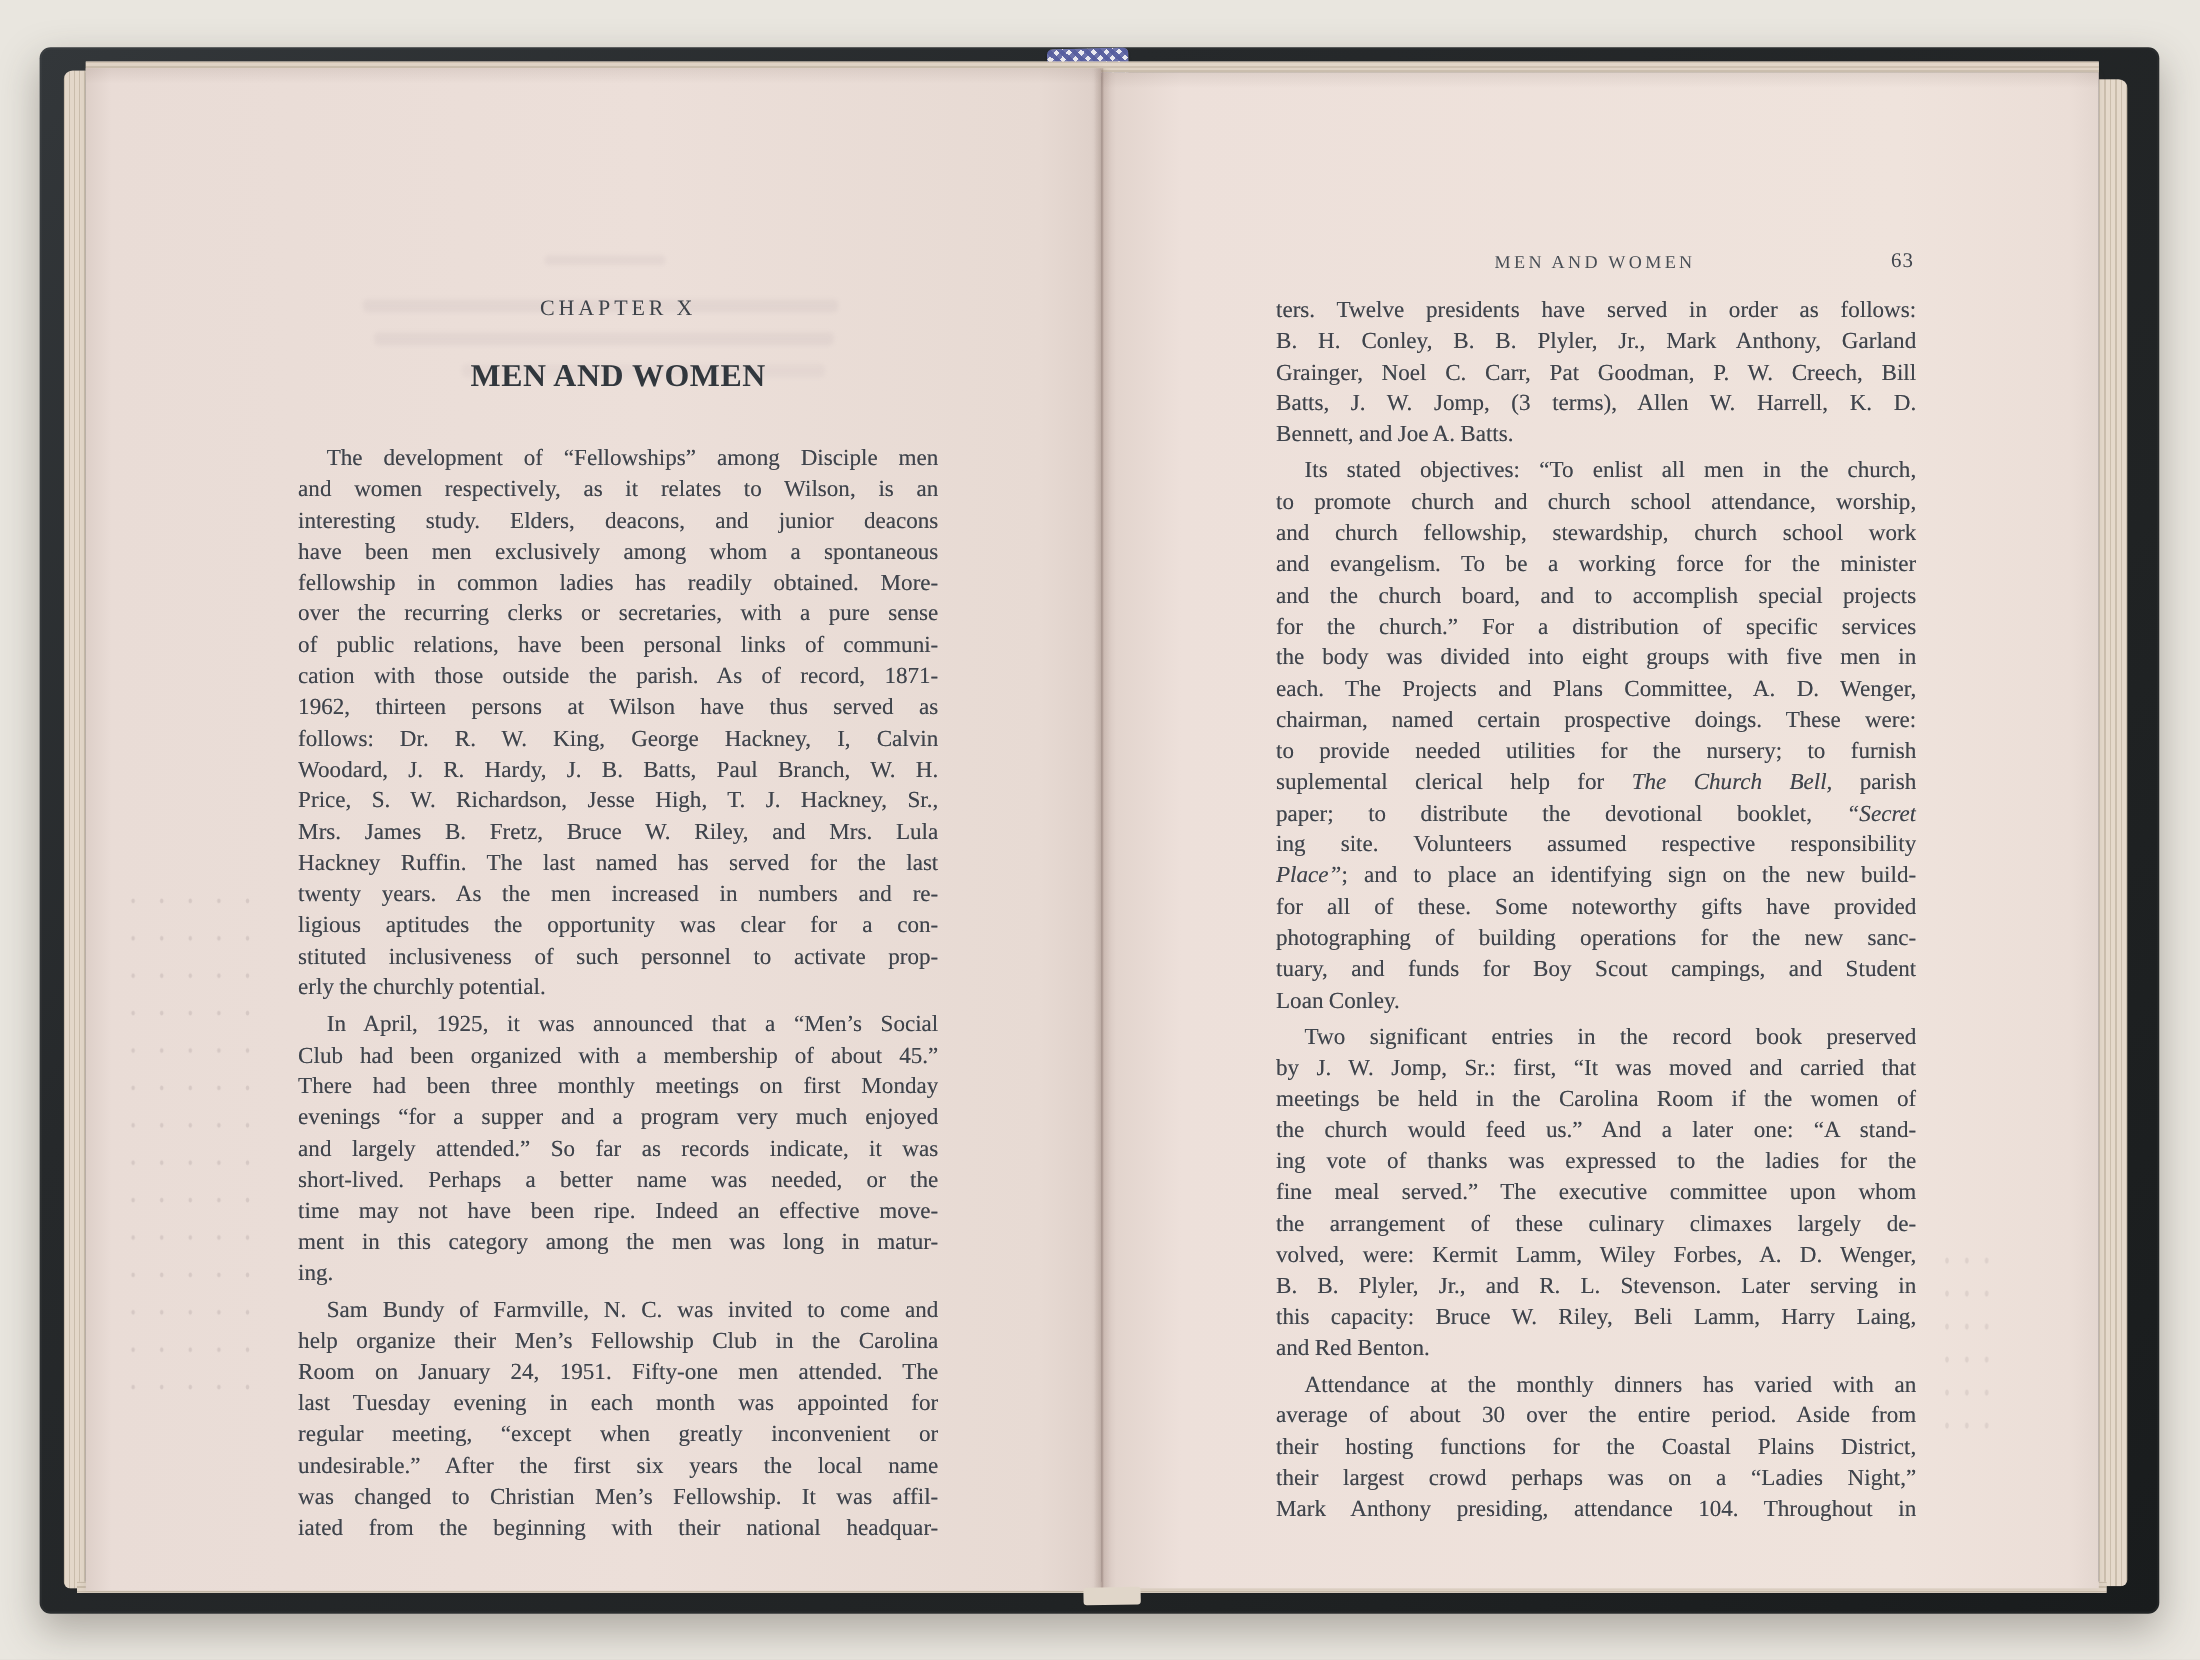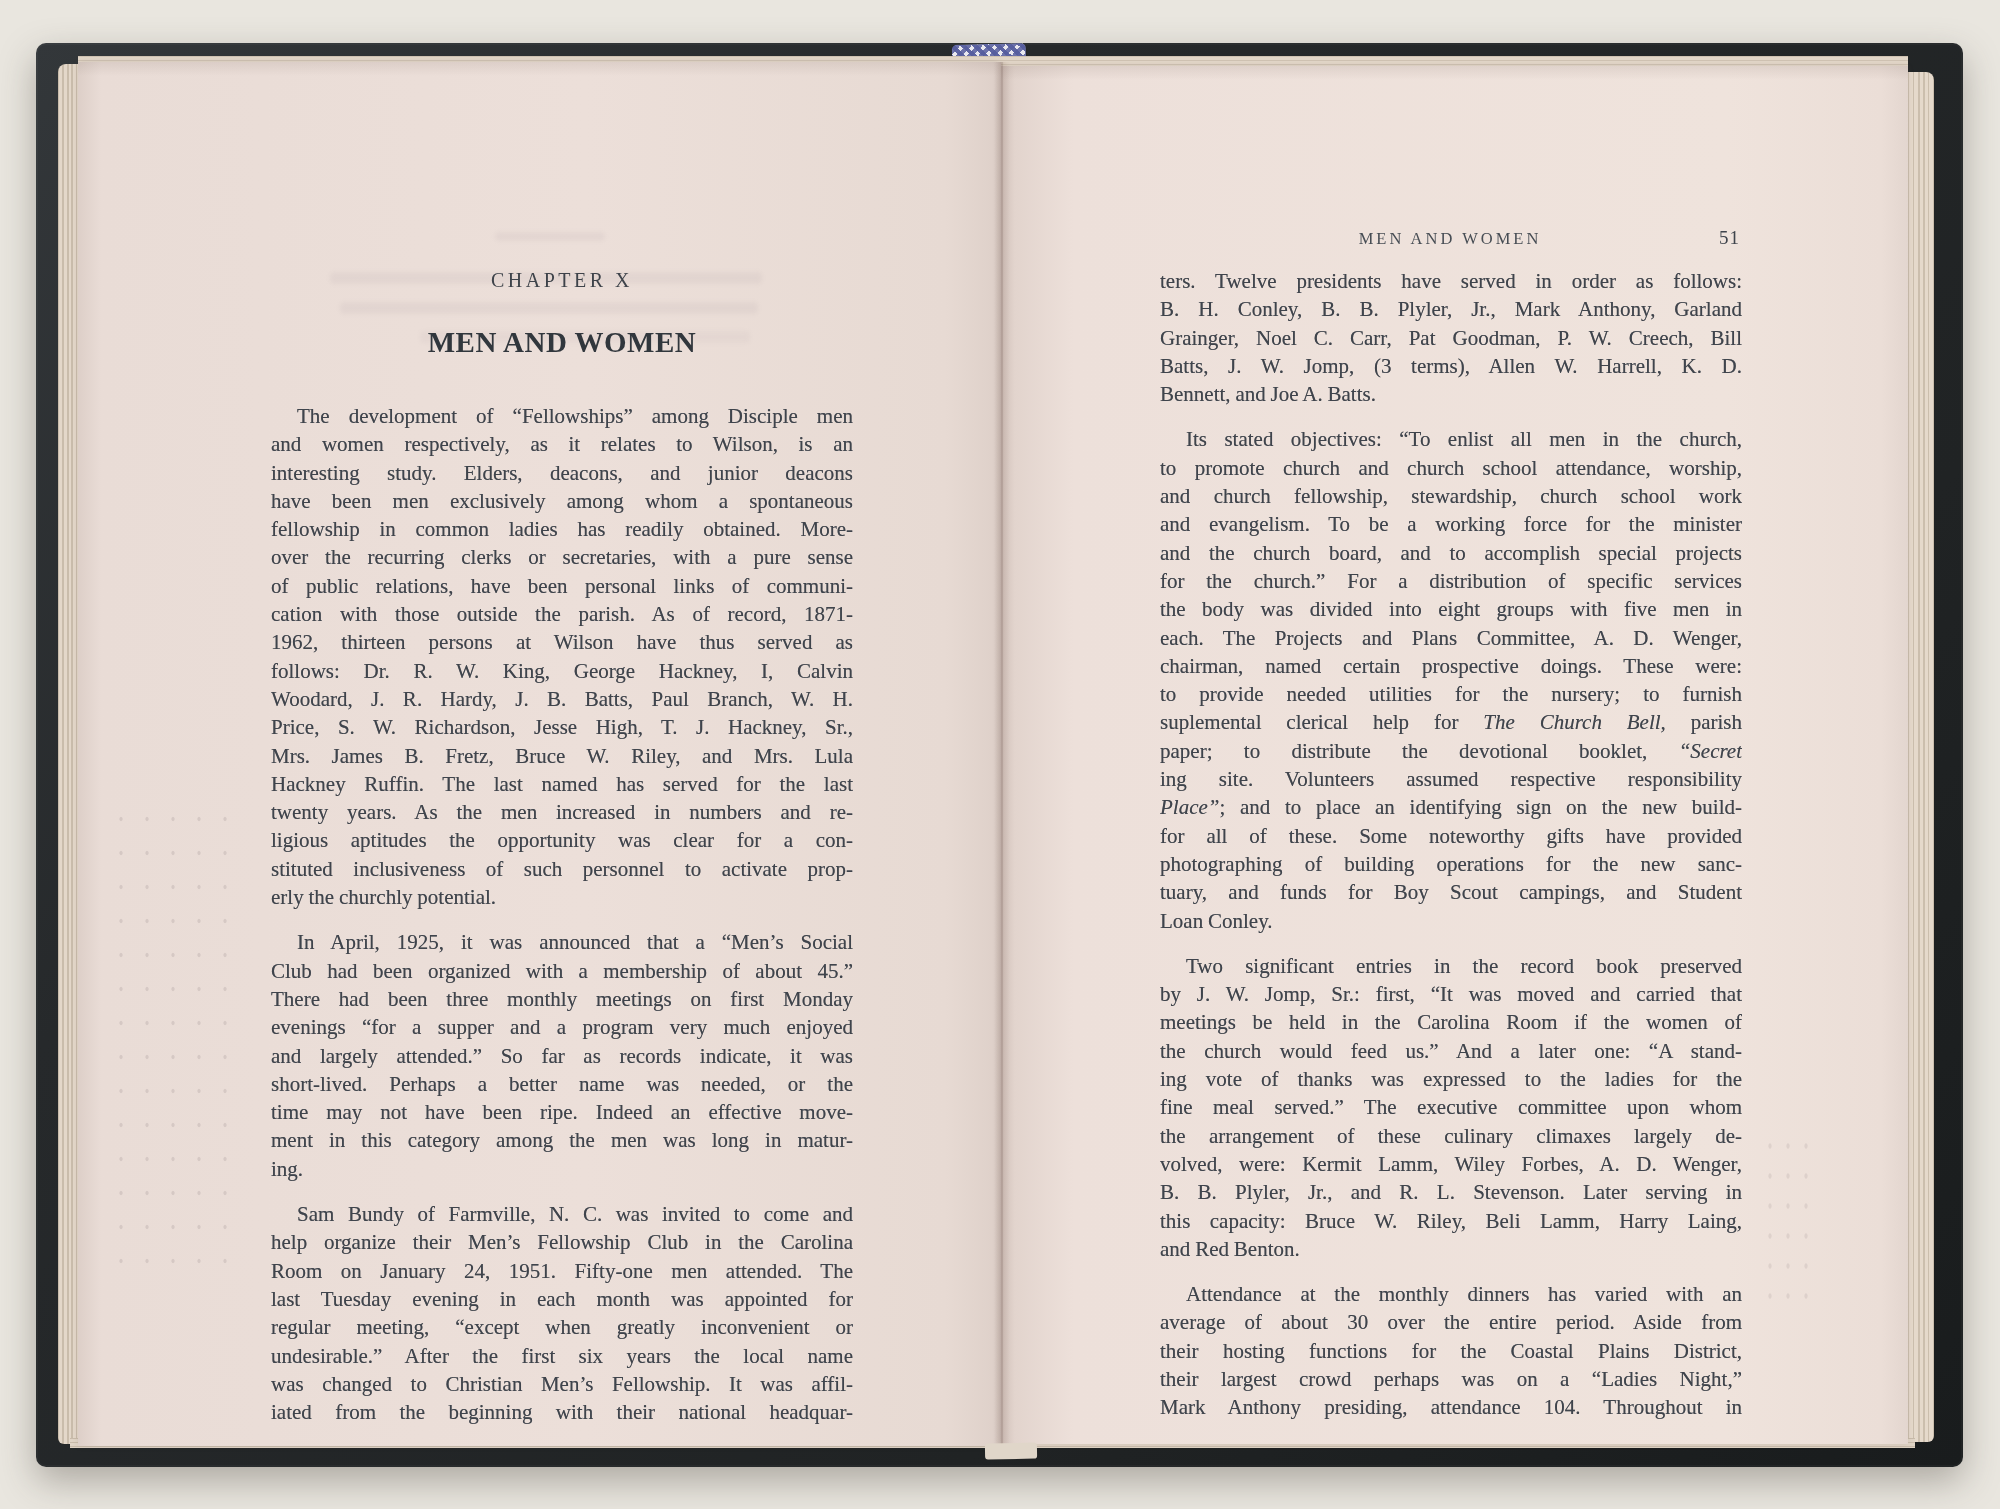--- a/index.html
+++ b/index.html
@@ -55,21 +55,21 @@
   .chapter-title{left:271px;top:326px;width:582px;text-align:center;font-size:29px;font-weight:bold;
          letter-spacing:.5px;color:#31373d;}
   .head-row{left:1160px;top:227px;width:580px;height:24px;}
   .running-head{left:0;top:2px;width:100%;text-align:center;font-size:16.5px;letter-spacing:3px;color:#474d54;}
   .page-number{right:0;top:0;font-size:19px;color:#3f444c;letter-spacing:1px;}
 
   .body{width:582px;color:#3f444c;text-shadow:0 0 .5px rgba(62,67,75,.55);}
   .body-left{left:271px;top:402px;}
   .body-right{left:1160px;top:267px;font-family:Liberation Serif, serif;}
   .para{position:static;}
-  .para + .para{margin-top:17px;}
+  .para + .para{margin-top:5px;}
   .line{position:static;font-size:21px;line-height:28.3px;height:28.3px;overflow:hidden;
         text-align:justify;text-align-last:justify;word-spacing:-.4px;white-space:nowrap;}
   .line.pl{text-align-last:left;white-space:normal;}
   .line.ind{text-indent:26px;}
   .it{position:static;font-style:italic;}
   .line span{position:static;}
 </style>
 </head>
 <body>
 
@@ -139,21 +139,21 @@
         <div class="line"><span>last Tuesday evening in each month was appointed for</span></div>
         <div class="line"><span>regular meeting, “except when greatly inconvenient or</span></div>
         <div class="line"><span>undesirable.”  After the first six years the local name</span></div>
         <div class="line"><span>was changed to Christian Men’s Fellowship.  It was affil-</span></div>
         <div class="line"><span>iated from the beginning with their national headquar-</span></div>
       </div>
     </div>
 
   <div class="head-row">
     <div class="running-head sans">MEN AND WOMEN</div>
-    <div class="page-number sans">51</div>
+    <div class="page-number sans">63</div>
   </div>
   <div class="body body-right" id="body-right">
       <div class="para">
         <div class="line"><span>ters.  Twelve presidents have served in order as follows:</span></div>
         <div class="line"><span>B. H. Conley, B. B. Plyler, Jr., Mark Anthony, Garland</span></div>
         <div class="line"><span>Grainger, Noel C. Carr, Pat Goodman, P. W. Creech, Bill</span></div>
         <div class="line"><span>Batts, J. W. Jomp, (3 terms), Allen W. Harrell, K. D.</span></div>
         <div class="line pl"><span>Bennett, and Joe A. Batts.</span></div>
       </div>
       <div class="para">

